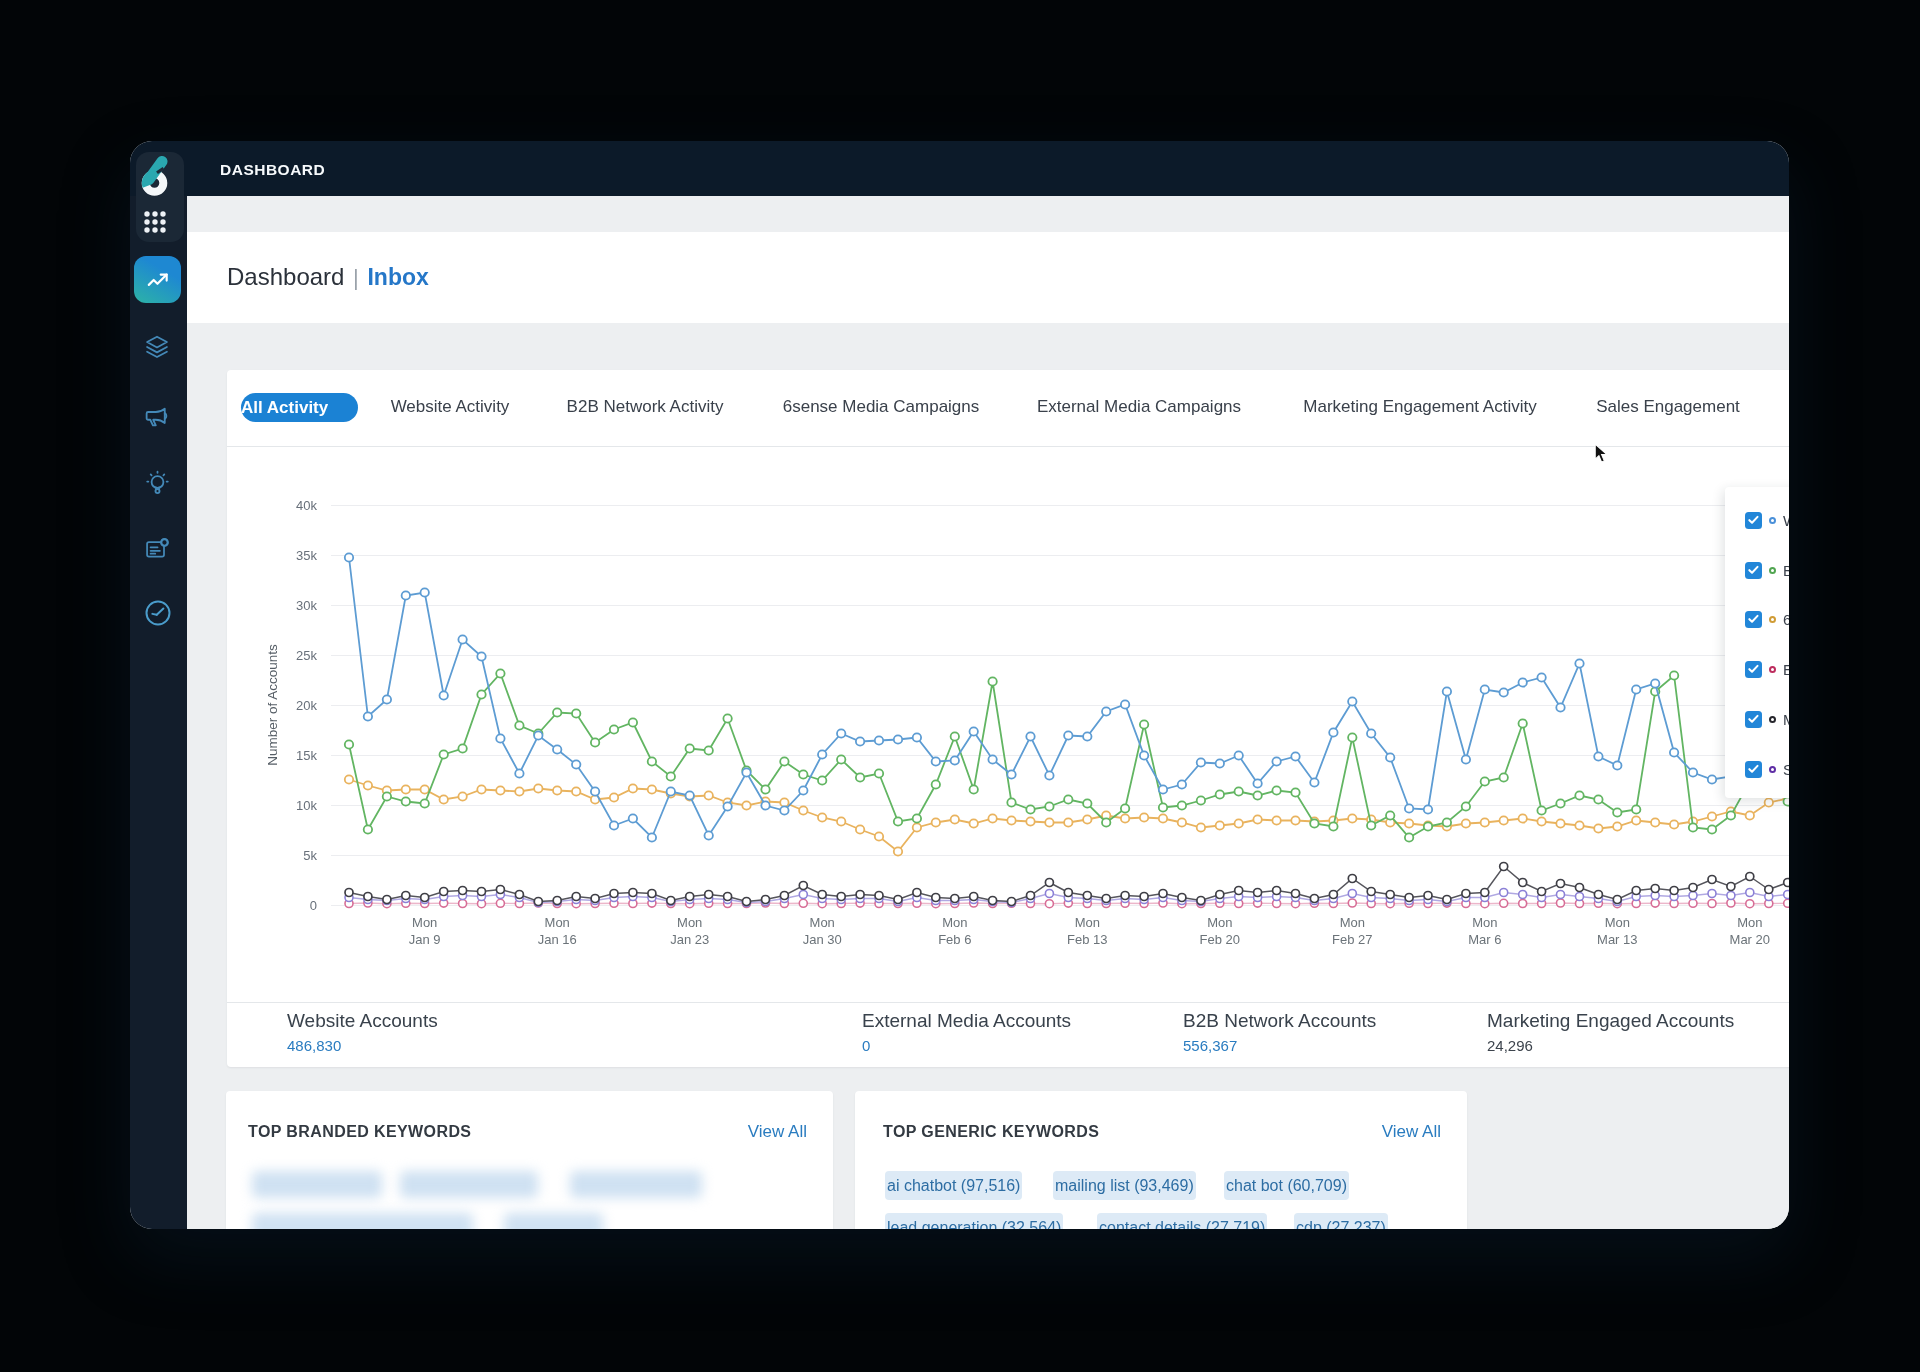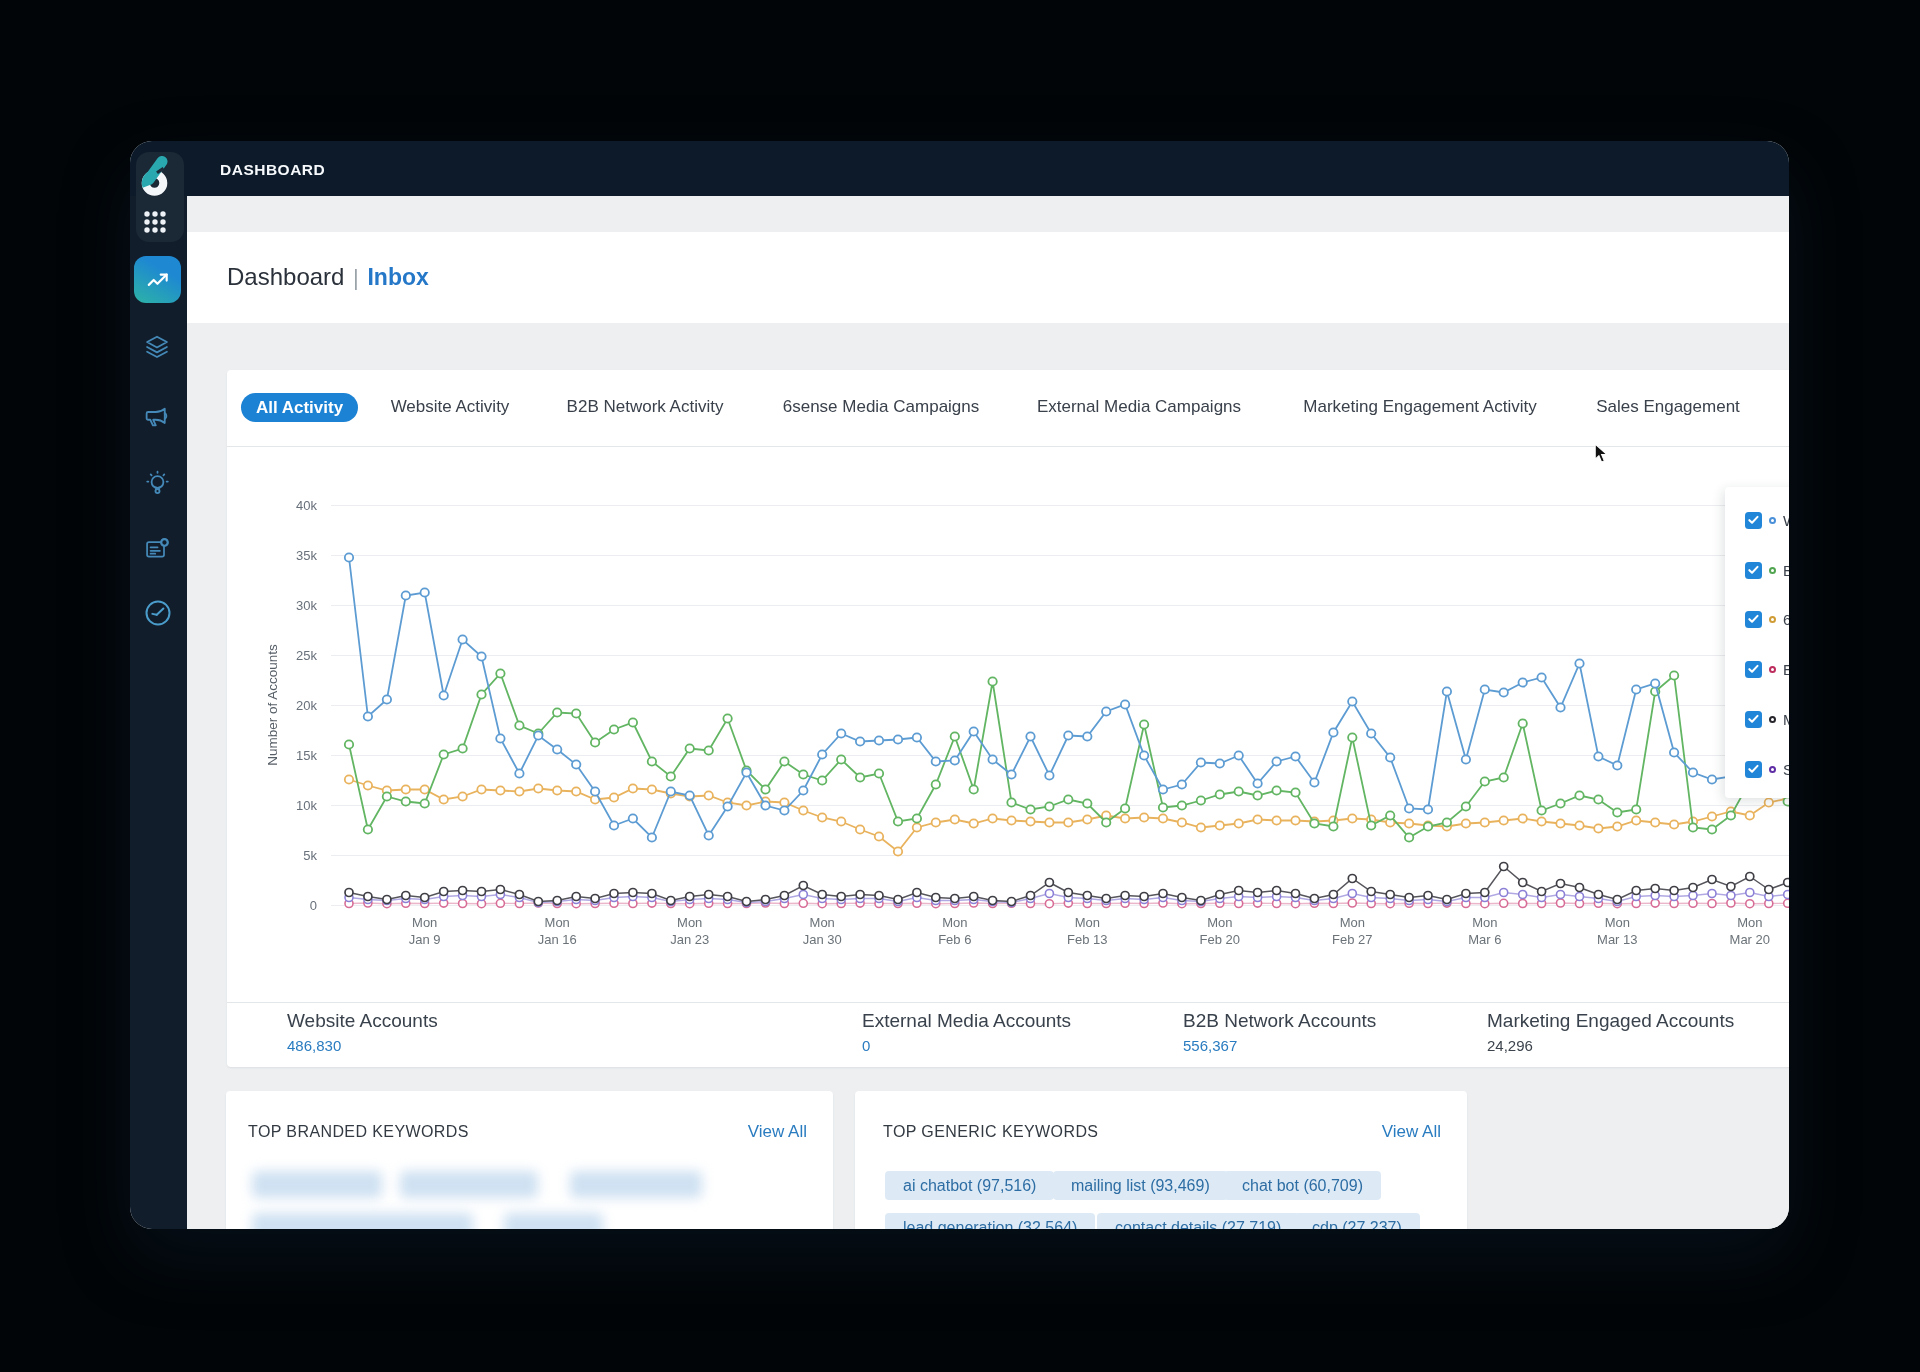--- a/index.html
+++ b/index.html
@@ -23,40 +23,40 @@
 .header { position:absolute; left:0; top:0; width:100%; height:91px; background:#fff; }
 .header .h1 { position:absolute; left:40px; top:31px; font-size:24px; color:#2b313a; }
 .header .sep { color:#9aa2aa; font-size:22px; margin:0 2px; }
 .header .inbox { color:#2577c8; font-weight:bold; font-size:23px; }
 .card { position:absolute; background:#fff; border-radius:4px;
   box-shadow:0 1px 2px rgba(40,50,60,.08); }
 .bigcard { left:40px; top:138px; right:-12px; height:697px; }
 .tabrow { position:absolute; left:0; top:0; width:100%; height:77px;
   border-bottom:1px solid #e4e7ea; }
 .pill { position:absolute; left:14px; top:23px; width:117px; height:29px; border-radius:15px;
-  background:#1b82d4; color:#fff; font-size:17px; font-weight:bold; text-align:center;
+  background:#1b82d4; color:#fff; font-size:17px; font-weight:bold; 
   line-height:29px; }
 .tab { position:absolute; top:27px; transform:translateX(-50%); font-size:17px; color:#3a414b;
   white-space:nowrap; }
 .chart { position:absolute; left:0; top:77px; }
 .statrow { position:absolute; left:0; top:632px; width:100%; height:65px;
   border-top:1px solid #e4e7ea; }
 .stat { position:absolute; top:7px; }
 .slab { font-size:19px; color:#39424c; }
 .sval { font-size:15px; margin-top:5px; }
 .sval.blue { color:#2a7cc0; }
 .sval.dark { color:#3d444d; }
 .kcard { top:859px; height:230px; }
-.ktitle { position:absolute; left:22px; top:32px; font-size:16px; font-weight:normal;
+.ktitle { position:absolute; left:22px; top:32px; font-size:16px; font-weight:bold;
   letter-spacing:.4px; color:#333a42; }
 .viewall { position:absolute; right:26px; top:31px; font-size:17px; color:#2a7cc0; }
 .blob { position:absolute; height:27px; border-radius:5px; background:#cfe1f2;
   filter:blur(6px); }
 .kpill { position:absolute; height:29px; border-radius:4px; background:#ddeaf6;
-  color:#2d6da3; font-size:16px; line-height:29px; padding:0 18px; white-space:nowrap; }
+  color:#2d6da3; font-size:16px; line-height:29px; padding:0 2px; white-space:nowrap; }
 .kg { position:absolute; font-size:18px; color:#2a7cc0; line-height:25px; }
 .kgv { position:absolute; font-size:18px; color:#3d444d; }
 .legend { position:absolute; left:1538px; top:255px; width:90px; height:311px; background:#fff;
   border-radius:4px; box-shadow:-2px 3px 12px rgba(30,40,50,.14); }
 .lrow { position:absolute; left:20px; height:0; display:flex; align-items:center; }
 .cb { width:17px; height:17px; border-radius:3.5px; background:#2286d8; display:inline-flex;
   align-items:center; justify-content:center; }
 .dot { width:7px; height:7px; border-radius:50%; border:2.4px solid; background:#fff;
   margin-left:7px; }
 .ltxt { font-size:15px; color:#3a414b; margin-left:7px; white-space:nowrap; }

